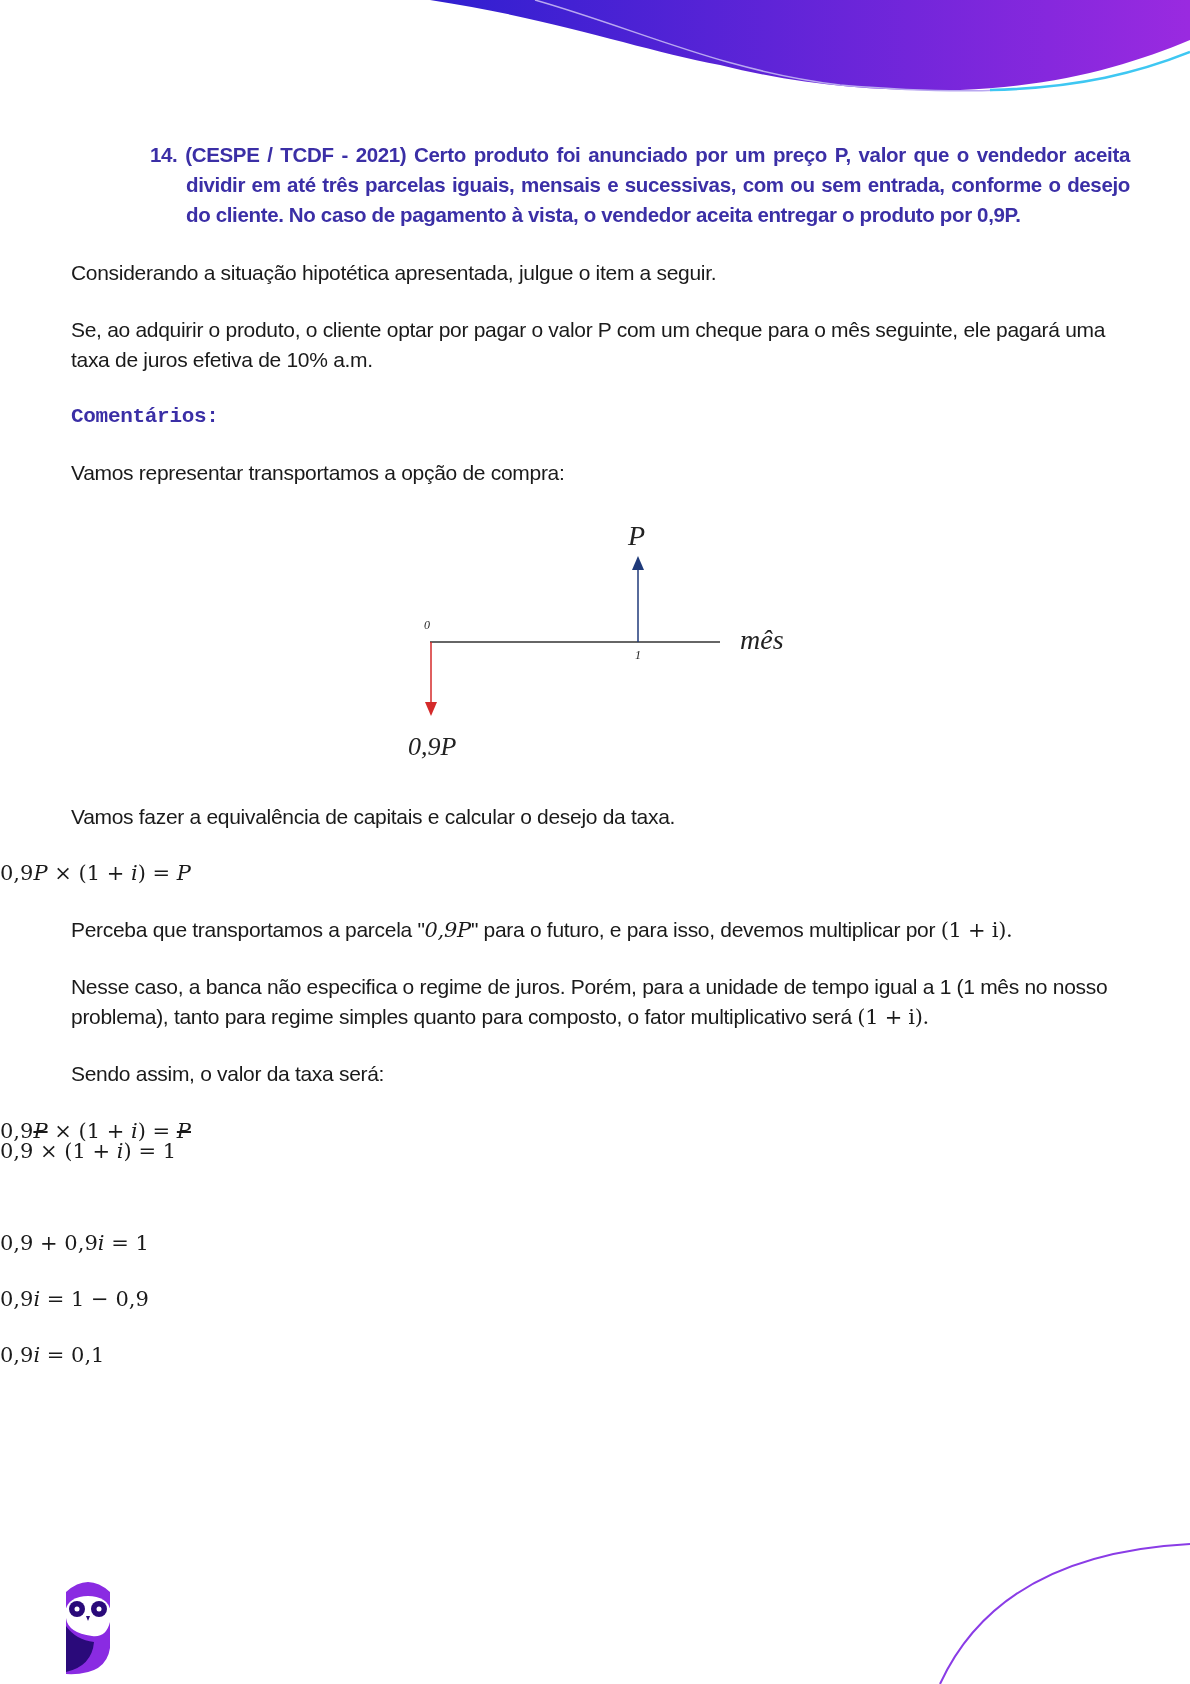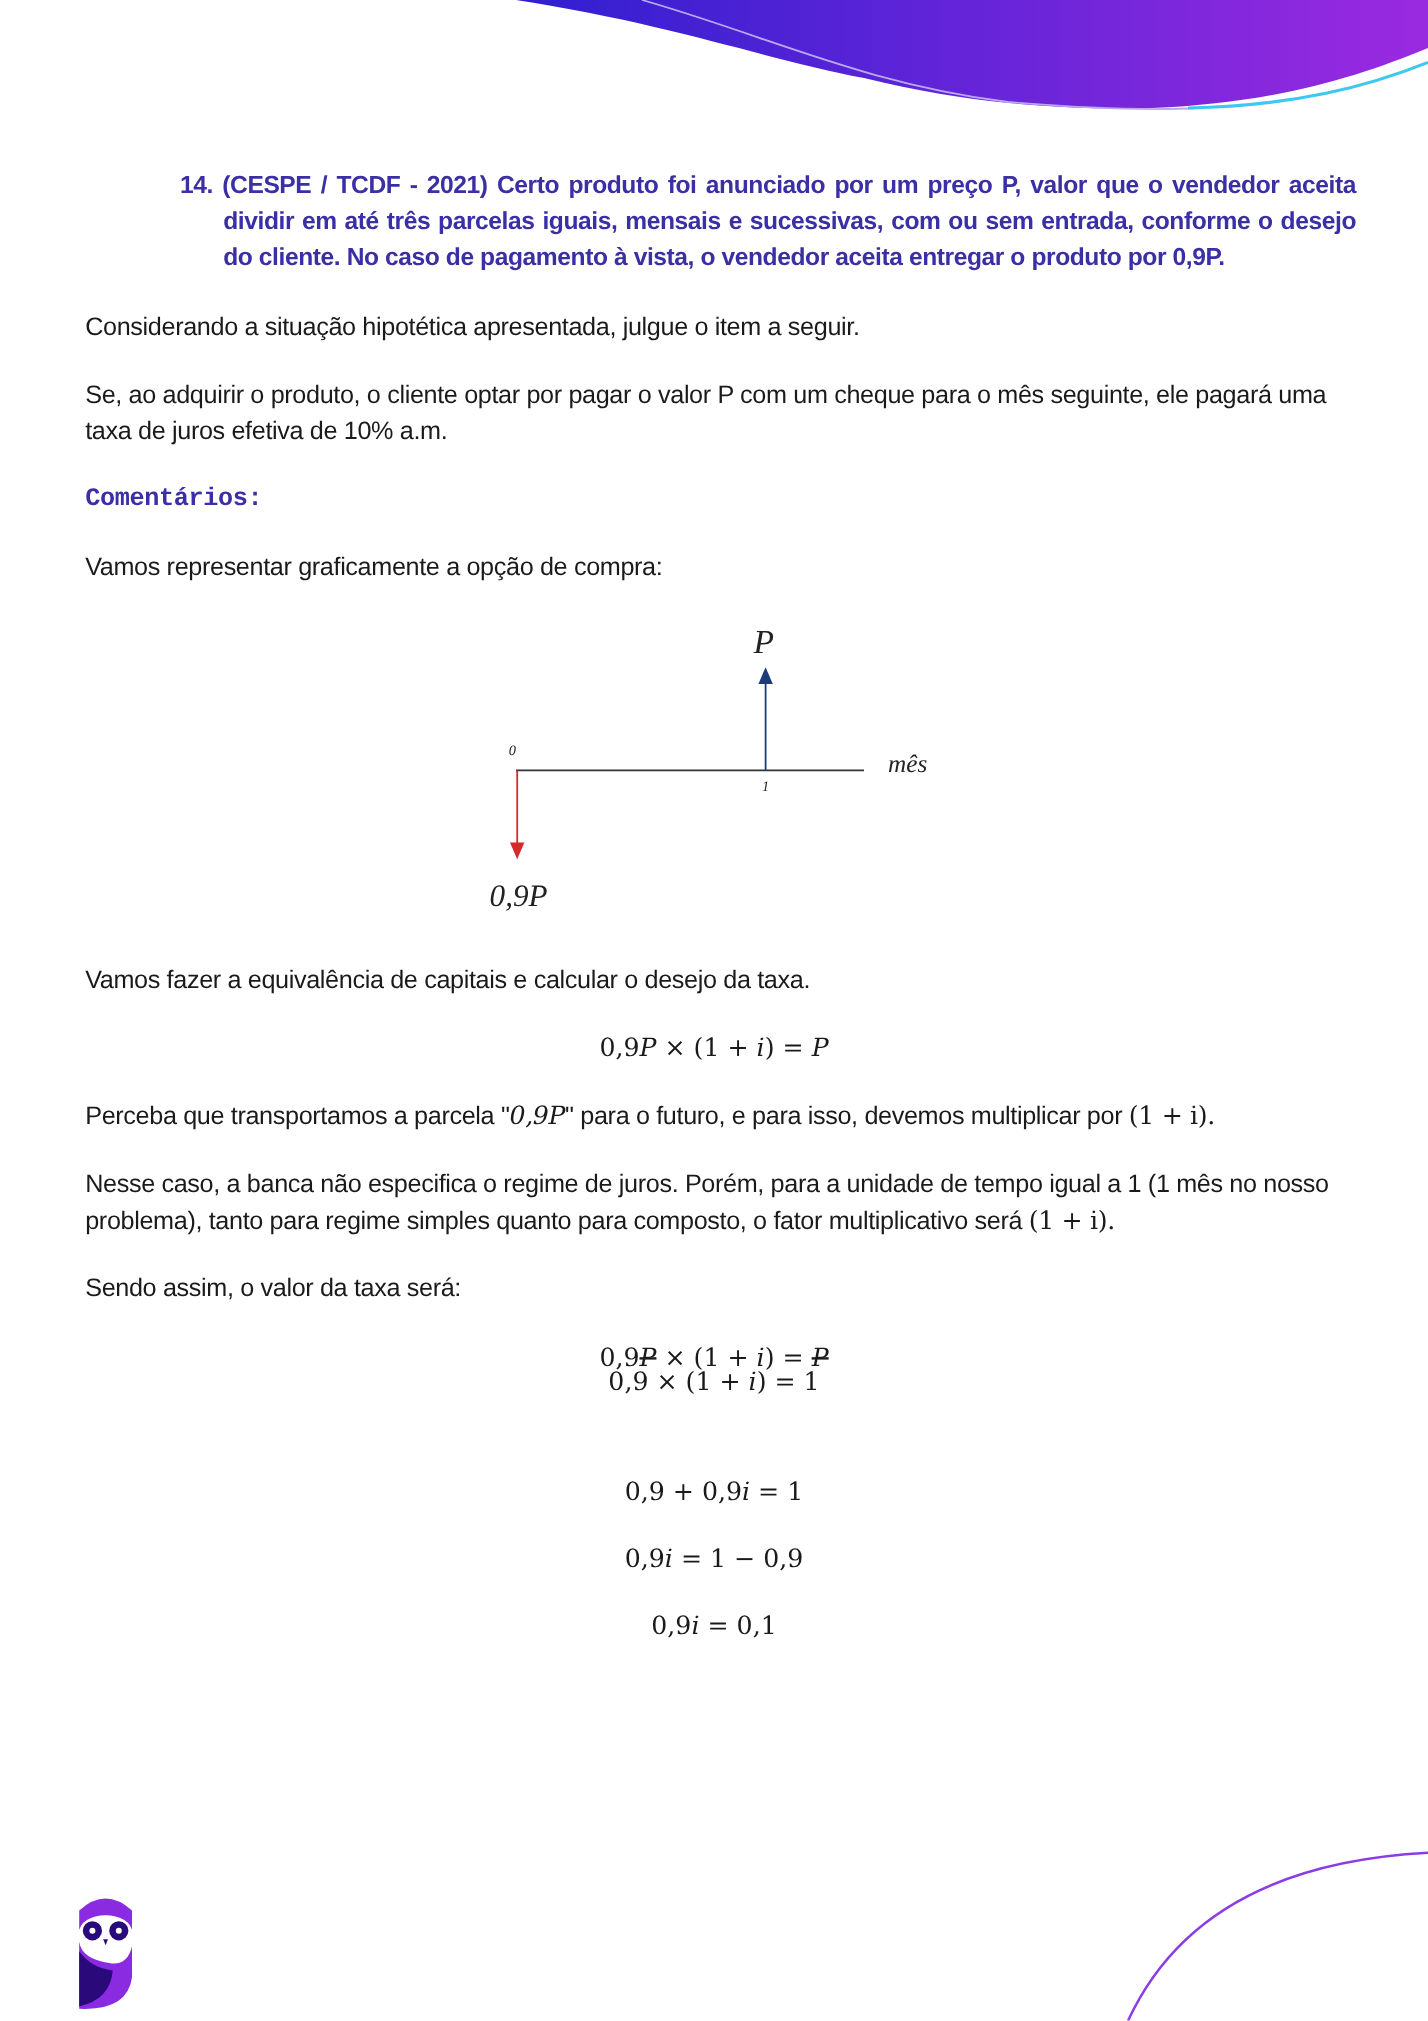--- a/index.html
+++ b/index.html
@@ -18,21 +18,21 @@
     font-size: 20.5px; font-weight: bold; color: #3b2fa6;
     line-height: 30px; text-align: justify;
     text-indent: -36px; padding-left: 36px; box-sizing: border-box;
     letter-spacing: -0.35px;
     margin-left: 44px;
   }
   .p { position: absolute; left: 71px; width: 1050px; font-size: 21px; line-height: 30px; letter-spacing: -0.3px; }
   .comments-title { color: #3b2fa6; font-weight: bold; font-family: Liberation Mono, monospace; }
 
   .eq {
-    position: absolute; left: 0; width: 1190px; text-align: center;
+    position: absolute; left: 0; width: 1190px; text-align: left;
     font-family: "DejaVu Serif", "Liberation Serif", serif; font-size: 21px; line-height: 30px;
   }
   .eq i, .p i { font-family: "DejaVu Serif", "Liberation Serif", serif; font-style: italic; }
   .strike { text-decoration: line-through; }
 
   .diagram { position: absolute; left: 380px; top: 520px; width: 420px; height: 250px; }
   .diagram .lbl { position: absolute; font-family: "Liberation Serif", "DejaVu Serif", serif; font-style: italic; color: #222; }
 </style>
 </head>
 <body>
@@ -50,34 +50,34 @@
 </svg>
 
 <div class="question">
   <span>14.</span>
   <span>(CESPE / TCDF - 2021) Certo produto foi anunciado por um preço P, valor que o vendedor aceita dividir em até três parcelas iguais, mensais e sucessivas, com ou sem entrada, conforme o desejo do cliente. No caso de pagamento à vista, o vendedor aceita entregar o produto por 0,9P.</span>
 </div>
 
 <div class="p" style="top:258px">Considerando a situação hipotética apresentada, julgue o item a seguir.</div>
 <div class="p" style="top:315px">Se, ao adquirir o produto, o cliente optar por pagar o valor P com um cheque para o mês seguinte, ele pagará uma taxa de juros efetiva de 10% a.m.</div>
 <div class="p comments-title" style="top:402px">Comentários:</div>
-<div class="p" style="top:458px">Vamos representar graficamente a opção de compra:</div>
+<div class="p" style="top:458px">Vamos representar transportamos a opção de compra:</div>
 
 <div class="diagram">
   <svg width="420" height="250" style="position:absolute;left:0;top:0">
     <line x1="50" y1="122" x2="340" y2="122" stroke="#333" stroke-width="1.5"></line>
     <line x1="258" y1="122" x2="258" y2="46" stroke="#1f3a7a" stroke-width="1.5"></line>
     <polygon points="252,50 264,50 258,36" fill="#1f3a7a"></polygon>
     <line x1="51" y1="122" x2="51" y2="185" stroke="#d42a2a" stroke-width="1.5"></line>
     <polygon points="45,182 57,182 51,196" fill="#d42a2a"></polygon>
   </svg>
   <span class="lbl" style="left:248px;top:0px;font-size:28px">P</span>
   <span class="lbl" style="left:44px;top:98px;font-size:12px">0</span>
   <span class="lbl" style="left:255px;top:128px;font-size:12px">1</span>
-  <span class="lbl" style="left:360px;top:104px;font-size:21px">mês</span>
+  <span class="lbl" style="left:360px;top:104px;font-size:28px">mês</span>
   <span class="lbl" style="left:28px;top:212px;font-size:26px">0,9P</span>
 </div>
 
 <div class="p" style="top:802px">Vamos fazer a equivalência de capitais e calcular o desejo da taxa.</div>
 
 <div class="eq" style="top:858px">
   <span>0,9</span><i>P</i><span> × (1 + </span><i>i</i><span>) = </span><i>P</i>
 </div>
 
 <div class="p" style="top:915px">

